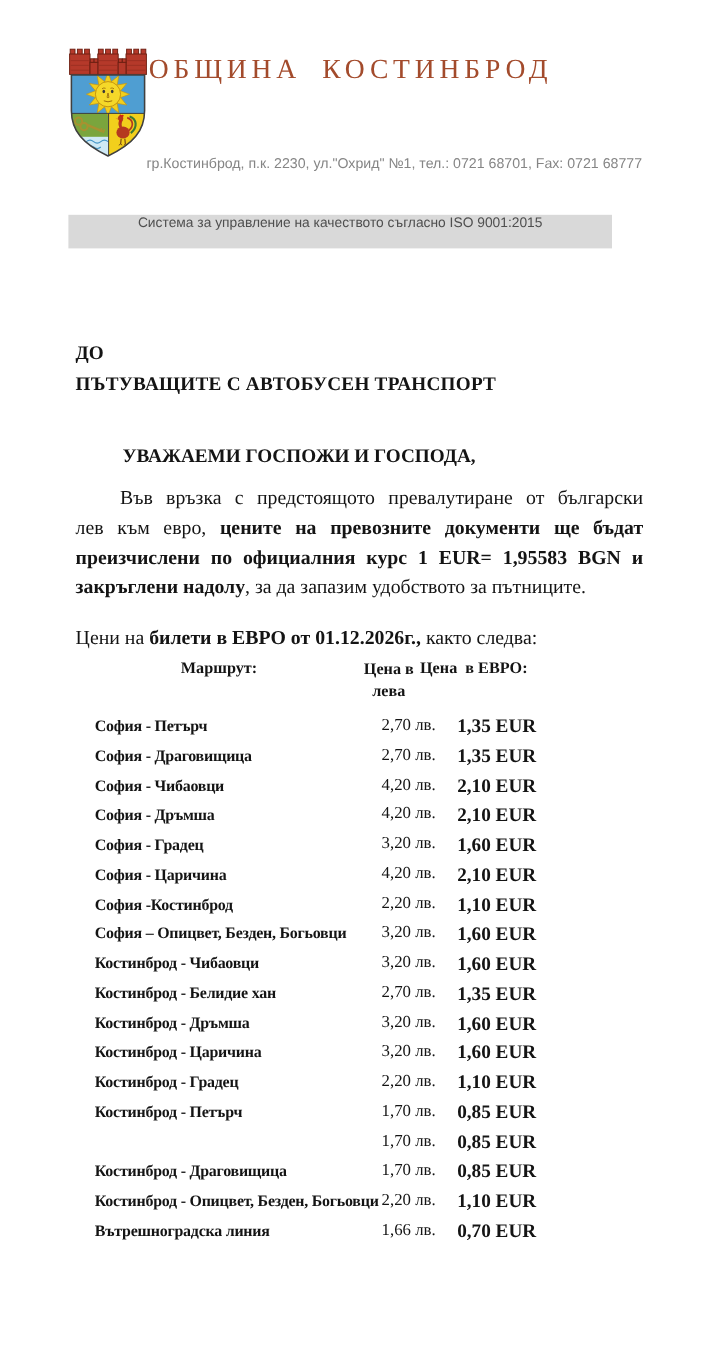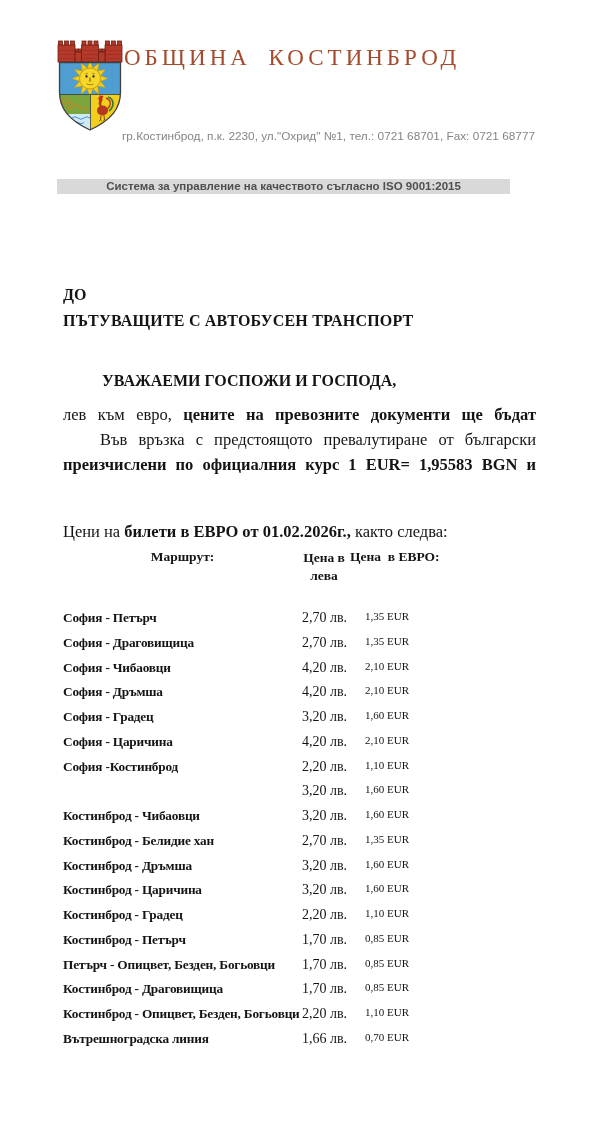--- a/index.html
+++ b/index.html
@@ -21,23 +21,23 @@
     left:124px;top:45px;font-size:23px;letter-spacing:4px;word-spacing:8px;
     color:var(--title);white-space:nowrap;
   }
   .addr{
     left:122px;top:129px;width:420px;
     font-family:"Liberation Sans","DejaVu Sans",sans-serif;
     font-size:11.8px;line-height:15.3px;color:var(--muted_gray);
   }
   .addr .contact{color:var(--accent_red);}
   .iso-bar{
-    left:57px;top:179px;width:453px;height:15px;background:var(--iso_bg);
+    left:57px;top:179px;width:453px;height:28px;background:var(--iso_bg);
     font-family:"Liberation Sans","DejaVu Sans",sans-serif;
-    font-size:11.5px;font-weight:bold;line-height:15px;text-align:center;
+    font-size:11.5px;font-weight:normal;line-height:15px;text-align:center;
     color:var(--iso_text);
   }
 
   
   .to-line1{left:63px;top:286px;font-size:16px;font-weight:bold;}
   .to-line2{left:63px;top:312px;font-size:16px;font-weight:bold;letter-spacing:.2px;}
   .salutation{left:102px;top:372px;font-size:16px;font-weight:bold;}
   .paragraph{left:63px;top:403px;width:473px;font-size:16.5px;line-height:24.8px;}
   .jline{text-align:justify;text-align-last:justify;}
   .jline.last{text-align-last:left;}
@@ -46,24 +46,24 @@
   .prices-intro{left:63px;top:522px;font-size:16.5px;white-space:nowrap;}
 
   
   .thead{left:63px;top:549px;width:473px;height:40px;font-size:13.5px;font-weight:bold;}
   .h-route{position:absolute;left:0;top:0;width:239px;text-align:center;}
   .h-bgn{position:absolute;left:237px;top:0;width:48px;text-align:center;line-height:18px;}
   .h-bgn span{display:block;}
   .h-eur{position:absolute;left:287px;top:0;white-space:pre;}
   .tbody{left:63px;top:593px;width:480px;}
   .trow{position:relative;height:24.75px;}
-  .trow span{position:absolute;top:17px;white-space:nowrap;}
+  .trow span{position:absolute;top:4px;white-space:nowrap;margin-left:16px;}
   .c-route{left:0;font-size:13.3px;font-weight:bold;letter-spacing:-0.2px;}
   .c-bgn{left:239px;font-size:14px;}
-  .c-eur{left:302px;font-size:11px;}
+  .c-eur{left:302px;font-size:16px;font-weight:bold;}
 </style>
 </head>
 <body>
 
 <div>
 
   <svg class="abs crest" viewBox="0 0 66 92" width="66" height="92" aria-hidden="true">
 
     <g fill="#b5392a" stroke="#6e1f12" stroke-width="0.8">
       <rect x="1.5" y="1" width="4" height="4.5"></rect>
@@ -158,26 +158,27 @@
     <div>гр.Костинброд, п.к. 2230, ул."Охрид" №1, тел.: 0721 68701, Fax: 0721 68777</div>
   </div>
 
   <div class="abs iso-bar">Система за управление на качеството съгласно ISO 9001:2015</div>
 
   <div class="abs to-line1">ДО</div>
   <div class="abs to-line2">ПЪТУВАЩИТЕ С АВТОБУСЕН ТРАНСПОРТ</div>
   <div class="abs salutation">УВАЖАЕМИ ГОСПОЖИ И ГОСПОДА,</div>
 
   <div class="abs paragraph">
+      <div class="jline indent"><span>Във връзка с предстоящото превалутиране от български</span></div>
       <div class="jline"><span>лев към евро, </span><span class="b">цените на превозните документи ще бъдат</span></div>
-      <div class="jline indent"><span>Във връзка с предстоящото превалутиране от български</span></div>
       <div class="jline"><span class="b">преизчислени по официалния курс 1 EUR= 1,95583 BGN и</span></div>
+      <div class="jline last"><span class="b">закръглени надолу</span><span>, за да запазим удобството за пътниците.</span></div>
     </div>
 
-  <div class="abs prices-intro"><span>Цени на </span><span class="b">билети в ЕВРО от 01.02.2026г.,</span><span> както следва:</span></div>
+  <div class="abs prices-intro"><span>Цени на </span><span class="b">билети в ЕВРО от 01.12.2026г.,</span><span> както следва:</span></div>
 
   <div class="abs thead">
     <span class="h-route">Маршрут:</span>
     <span class="h-bgn">
       <span>Цена в</span>
       <span>лева</span>
     </span>
     <span class="h-eur">Цена  в ЕВРО:</span>
   </div>
 
@@ -219,20 +220,21 @@
     <span class="c-eur">2,10 EUR</span>
   </div>
 
   <div class="trow">
     <span class="c-route">София -Костинброд</span>
     <span class="c-bgn">2,20 лв.</span>
     <span class="c-eur">1,10 EUR</span>
   </div>
 
   <div class="trow">
+    <span class="c-route">София – Опицвет, Безден, Богьовци</span>
     <span class="c-bgn">3,20 лв.</span>
     <span class="c-eur">1,60 EUR</span>
   </div>
 
   <div class="trow">
     <span class="c-route">Костинброд - Чибаовци</span>
     <span class="c-bgn">3,20 лв.</span>
     <span class="c-eur">1,60 EUR</span>
   </div>
 
@@ -260,21 +262,20 @@
     <span class="c-eur">1,10 EUR</span>
   </div>
 
   <div class="trow">
     <span class="c-route">Костинброд - Петърч</span>
     <span class="c-bgn">1,70 лв.</span>
     <span class="c-eur">0,85 EUR</span>
   </div>
 
   <div class="trow">
-    <span class="c-route">Петърч - Опицвет, Безден, Богьовци</span>
     <span class="c-bgn">1,70 лв.</span>
     <span class="c-eur">0,85 EUR</span>
   </div>
 
   <div class="trow">
     <span class="c-route">Костинброд - Драговищица</span>
     <span class="c-bgn">1,70 лв.</span>
     <span class="c-eur">0,85 EUR</span>
   </div>
 

